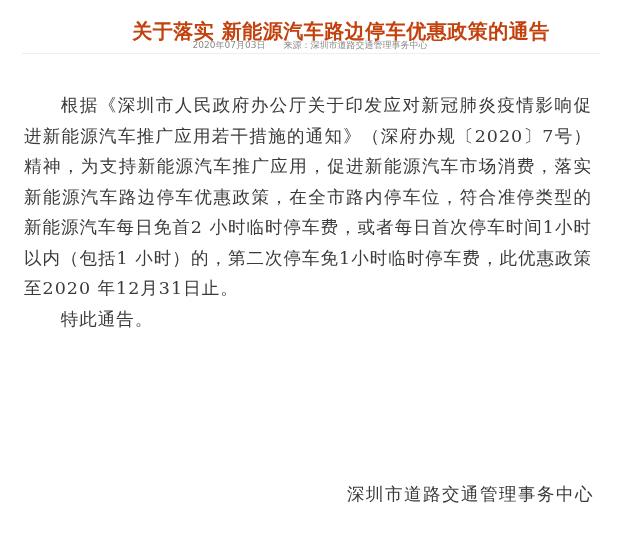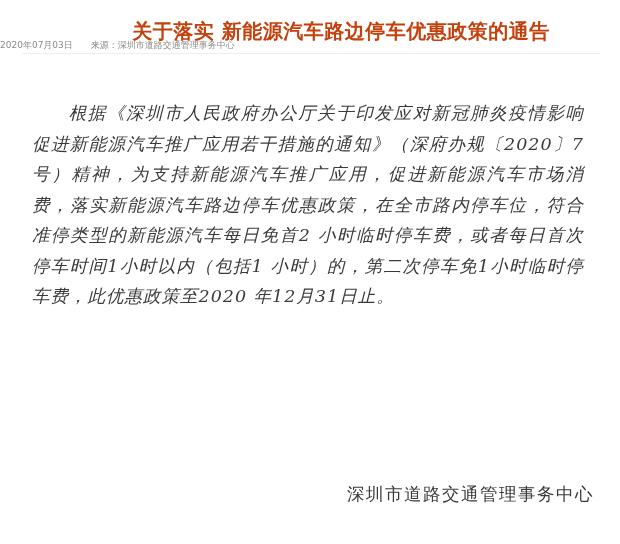--- a/index.html
+++ b/index.html
@@ -26,20 +26,21 @@
       font-weight: bold;
       color: #c2410c;
       letter-spacing: 0.5px;
       padding-left: 31px;
     }
     .meta {
       position: absolute;
       left: 0;
       top: 38px;
       width: 620px;
+      text-align: center;
       font-family: "DejaVu Sans", "Liberation Sans", sans-serif;
       font-size: 9px;
       line-height: 14px;
       color: #8a8a8a;
     }
     .meta span { display: inline-block; }
     .meta .gap { width: 18px; }
     .divider {
       position: absolute;
       left: 22px;
@@ -52,24 +53,23 @@
       position: absolute;
       left: 24px;
       top: 90px;
       width: 568px;
       font-size: 17.5px;
       line-height: 30.5px;
       color: #3a3a3a;
       letter-spacing: 1px;
     }
     .content p {
-      margin: 8px;
+      margin: 0;
       text-indent: 2.1em;
       text-align: justify;
-      font-style: italic;
     }
     .signature {
       position: absolute;
       right: 26px;
       top: 479px;
       text-align: right;
       font-size: 17.5px;
       line-height: 30.5px;
       color: #3a3a3a;
       letter-spacing: 1.5px;
@@ -82,17 +82,18 @@
 <h1 class="title">关于落实 新能源汽车路边停车优惠政策的通告</h1>
 
 <div class="meta">
   <span>2020年07月03日</span><span class="gap"></span><span>来源：</span><span>深圳市道路交通管理事务中心</span>
 </div>
 
 <div class="divider"></div>
 
 <div class="content">
   <p>根据《深圳市人民政府办公厅关于印发应对新冠肺炎疫情影响促进新能源汽车推广应用若干措施的通知》（深府办规〔2020〕7号）精神，为支持新能源汽车推广应用，促进新能源汽车市场消费，落实新能源汽车路边停车优惠政策，在全市路内停车位，符合准停类型的新能源汽车每日免首2 小时临时停车费，或者每日首次停车时间1小时以内（包括1 小时）的，第二次停车免1小时临时停车费，此优惠政策至2020 年12月31日止。</p>
+  <p>特此通告。</p>
 </div>
 
 <div class="signature">
   <div>深圳市道路交通管理事务中心</div>
 </div>
 
 </body></html>

